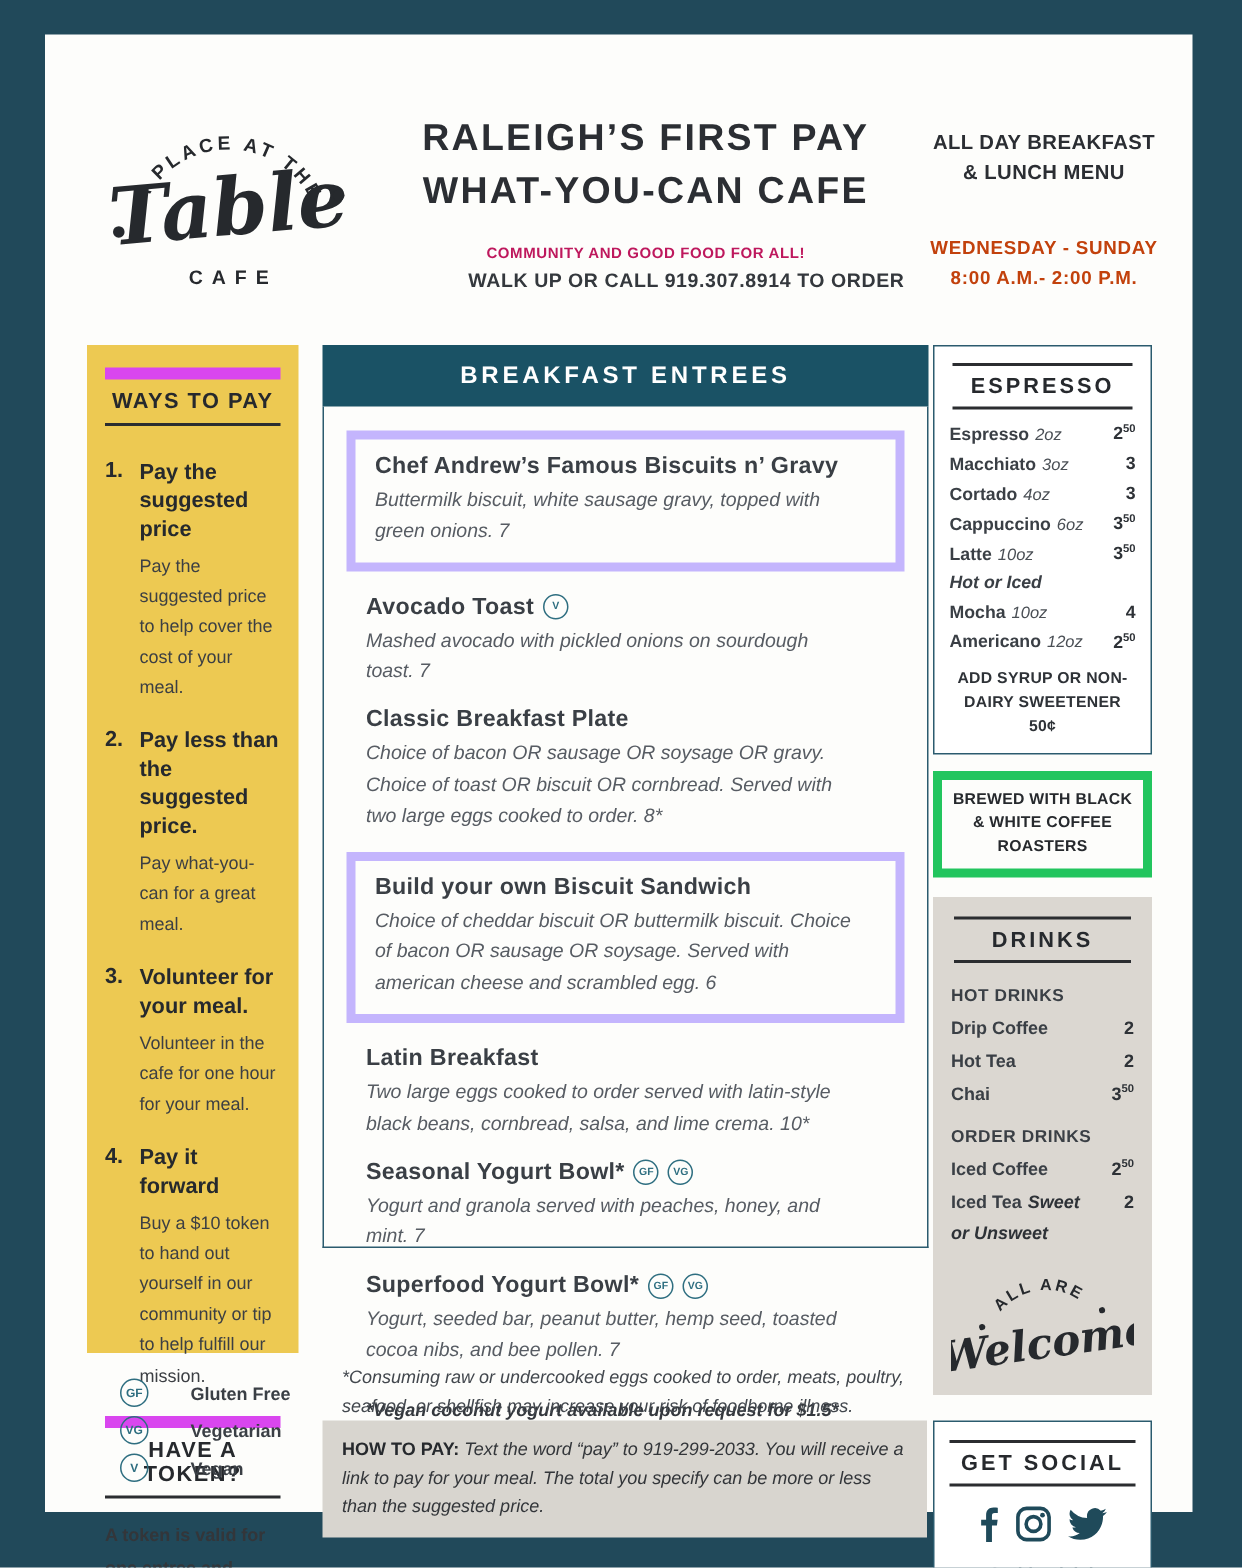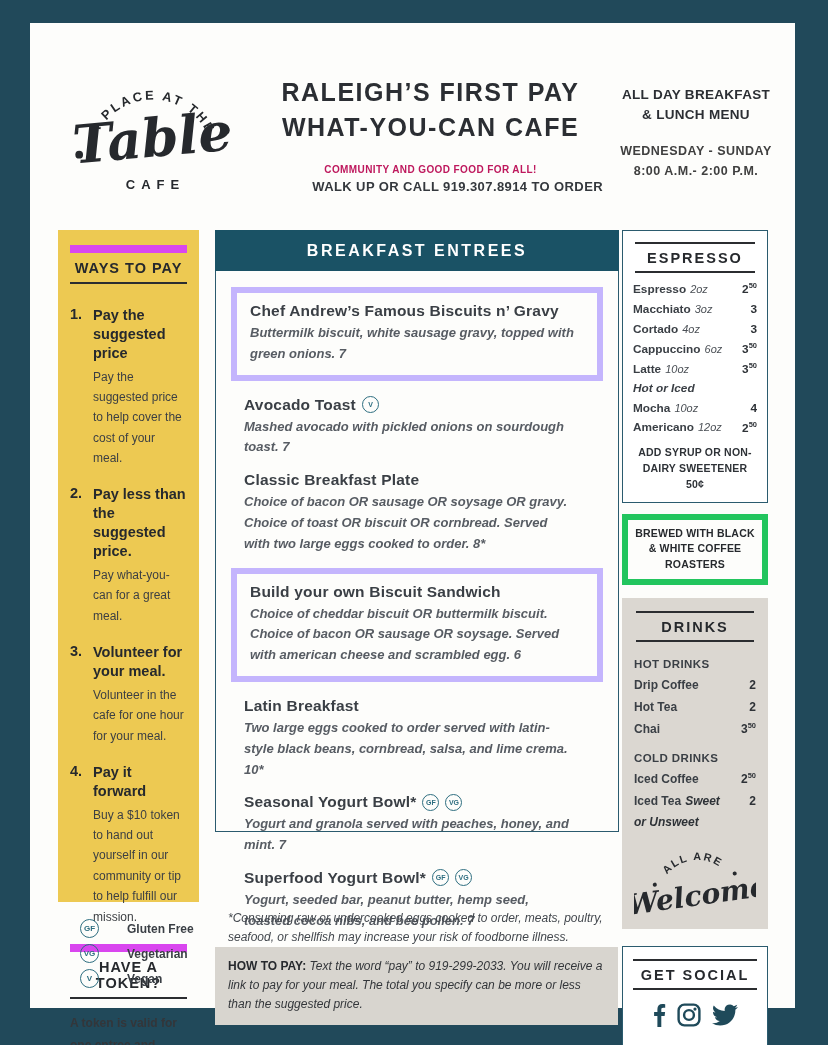--- a/index.html
+++ b/index.html
@@ -20,21 +20,21 @@
   .logo-svg { display:block; margin:0 auto; }
   .cafe-label { font-size:13px; font-weight:bold; letter-spacing:6px; color:#26292d; margin-top:2px; padding-left:6px; }
 
   .header-center { position:absolute; left:228px; top:52px; width:345px; text-align:center; }
   .hc-title { font-size:25px; font-weight:bold; letter-spacing:1.5px; line-height:1.38; color:#2b2e33; }
   .hc-tagline { margin-top:20px; font-size:10px; font-weight:bold; letter-spacing:.4px; color:#be185d; }
   .hc-order { margin-top:4px; font-size:13px; font-weight:600; letter-spacing:.4px; color:#34383d;text-align:right; }
 
   .header-right { position:absolute; left:585px; top:62px; width:162px; text-align:center; }
   .hr-menu { font-size:13.5px; font-weight:bold; line-height:1.45; color:#2b2e33; letter-spacing:.3px; }
-  .hr-hours { margin-top:17px; font-size:12.5px; font-weight:600; line-height:1.6; color:#404040; letter-spacing:.5px; }
+  .hr-hours { margin-top:31px; font-size:12.5px; font-weight:600; line-height:1.6; color:#c2410c; letter-spacing:.5px; }
 
   
   .ways { position:absolute; left:28px; top:207px; width:141px; height:672px; background:#edc952; padding:15px 12px; }
   .panel-head {
     text-align:center; font-weight:bold; font-size:14.5px; letter-spacing:1px; color:#26292d;
     border-top:8px solid #d946ef; border-bottom:2px solid #2b2d30; padding:7px 0 6px;
   }
   .wp-list { margin-top:22px; }
   .wp-item { display:flex; margin-bottom:17px; }
   .wp-num { width:23px; font-size:14.5px; font-weight:bold; color:#26292d; flex:none; }
@@ -62,21 +62,21 @@
   .menu-box { border:1.5px solid #2b5b6e; border-top:none; height:561px; padding:16px 15px 10px; }
   .item { padding:0 13px; margin-bottom:13px; }
   .item.boxed { border:6px solid #c4b5fd; padding:9px 13px 10px; margin-bottom:15px; }
   .item-name-row { display:flex; align-items:center; gap:6px; }
   .item-name { font-size:15.5px; font-weight:bold; color:#3a3f45; letter-spacing:.2px; }
   .item-badge {
     display:inline-flex; align-items:center; justify-content:center;
     width:17px; height:17px; border:1.6px solid #2e6e80; border-radius:50%;
     font-size:7px; font-weight:bold; color:#2e6e80; flex:none;
   }
-  .item-desc { font-size:13px; font-style:italic; color:#575c63; line-height:1.6; margin-top:3px; max-width:330px;font-weight:bold; }
+  .item-desc { font-size:13px; font-style:italic; color:#575c63; line-height:1.6; margin-top:3px; max-width:330px; }
   .menu-note { margin-top:22px; padding-left:13px; font-size:12px; font-weight:bold; font-style:italic; color:#34383d; }
 
   
   .right-col { position:absolute; left:592px; top:207px; width:146px; }
   .espresso-box { border:1.5px solid #2b5b6e; padding:11px 10px 9px; background:#fff; }
   .mini-head {
     text-align:center; font-weight:bold; font-size:14.5px; letter-spacing:2px; color:#26292d;
     border-top:2px solid #2b2d30; border-bottom:2px solid #2b2d30; padding:6px 0 5px; margin:0 2px;
   }
   .price-rows { margin-top:8px; }
@@ -325,21 +325,21 @@
         <span class="pr-price"><span>2</span><sup></sup></span>
       </div>
       <div class="price-row">
         <span class="pr-name">Hot Tea</span>
         <span class="pr-price"><span>2</span><sup></sup></span>
       </div>
       <div class="price-row">
         <span class="pr-name">Chai</span>
         <span class="pr-price"><span>3</span><sup>50</sup></span>
       </div>
-      <div class="group-title">COLD DRINKS</div>
+      <div class="group-title">ORDER DRINKS</div>
       <div class="price-row">
         <span class="pr-name">Iced Coffee</span>
         <span class="pr-price"><span>2</span><sup>50</sup></span>
       </div>
       <div class="price-row">
         <span class="pr-name">Iced Tea</span>
           <span class="pr-qual">Sweet</span>
         <span class="pr-price"><span>2</span><sup></sup></span>
       </div>
       <div class="price-row">

